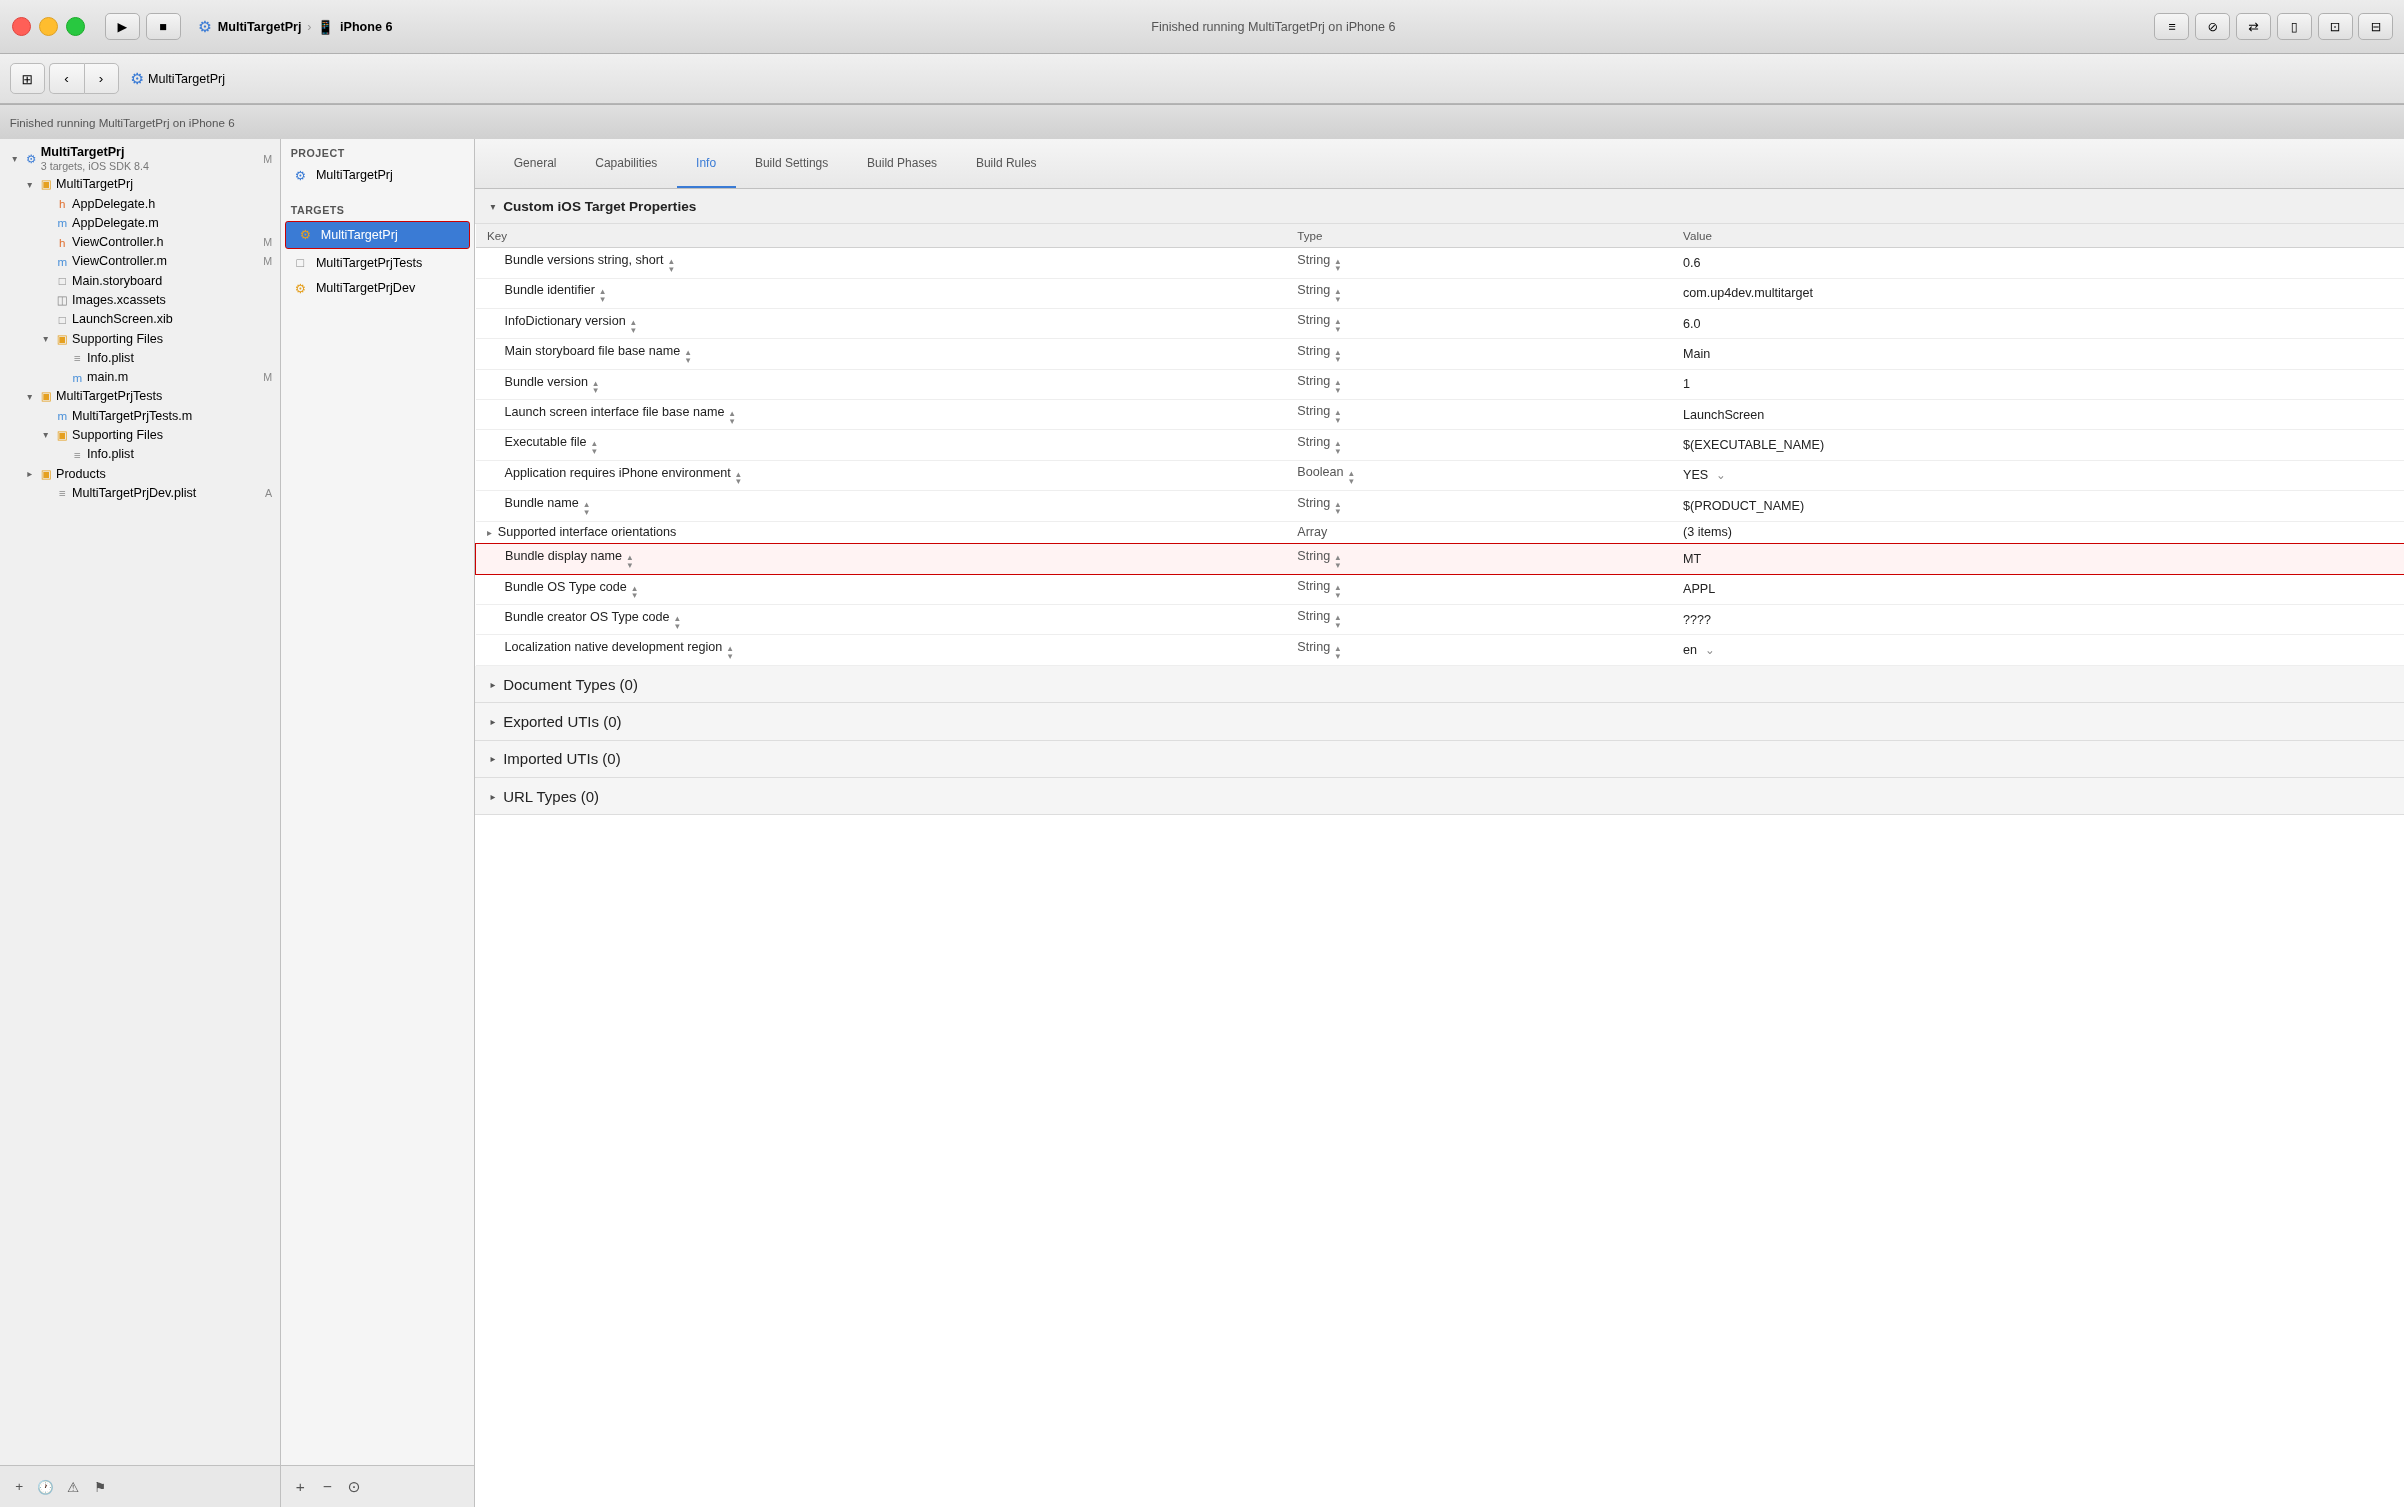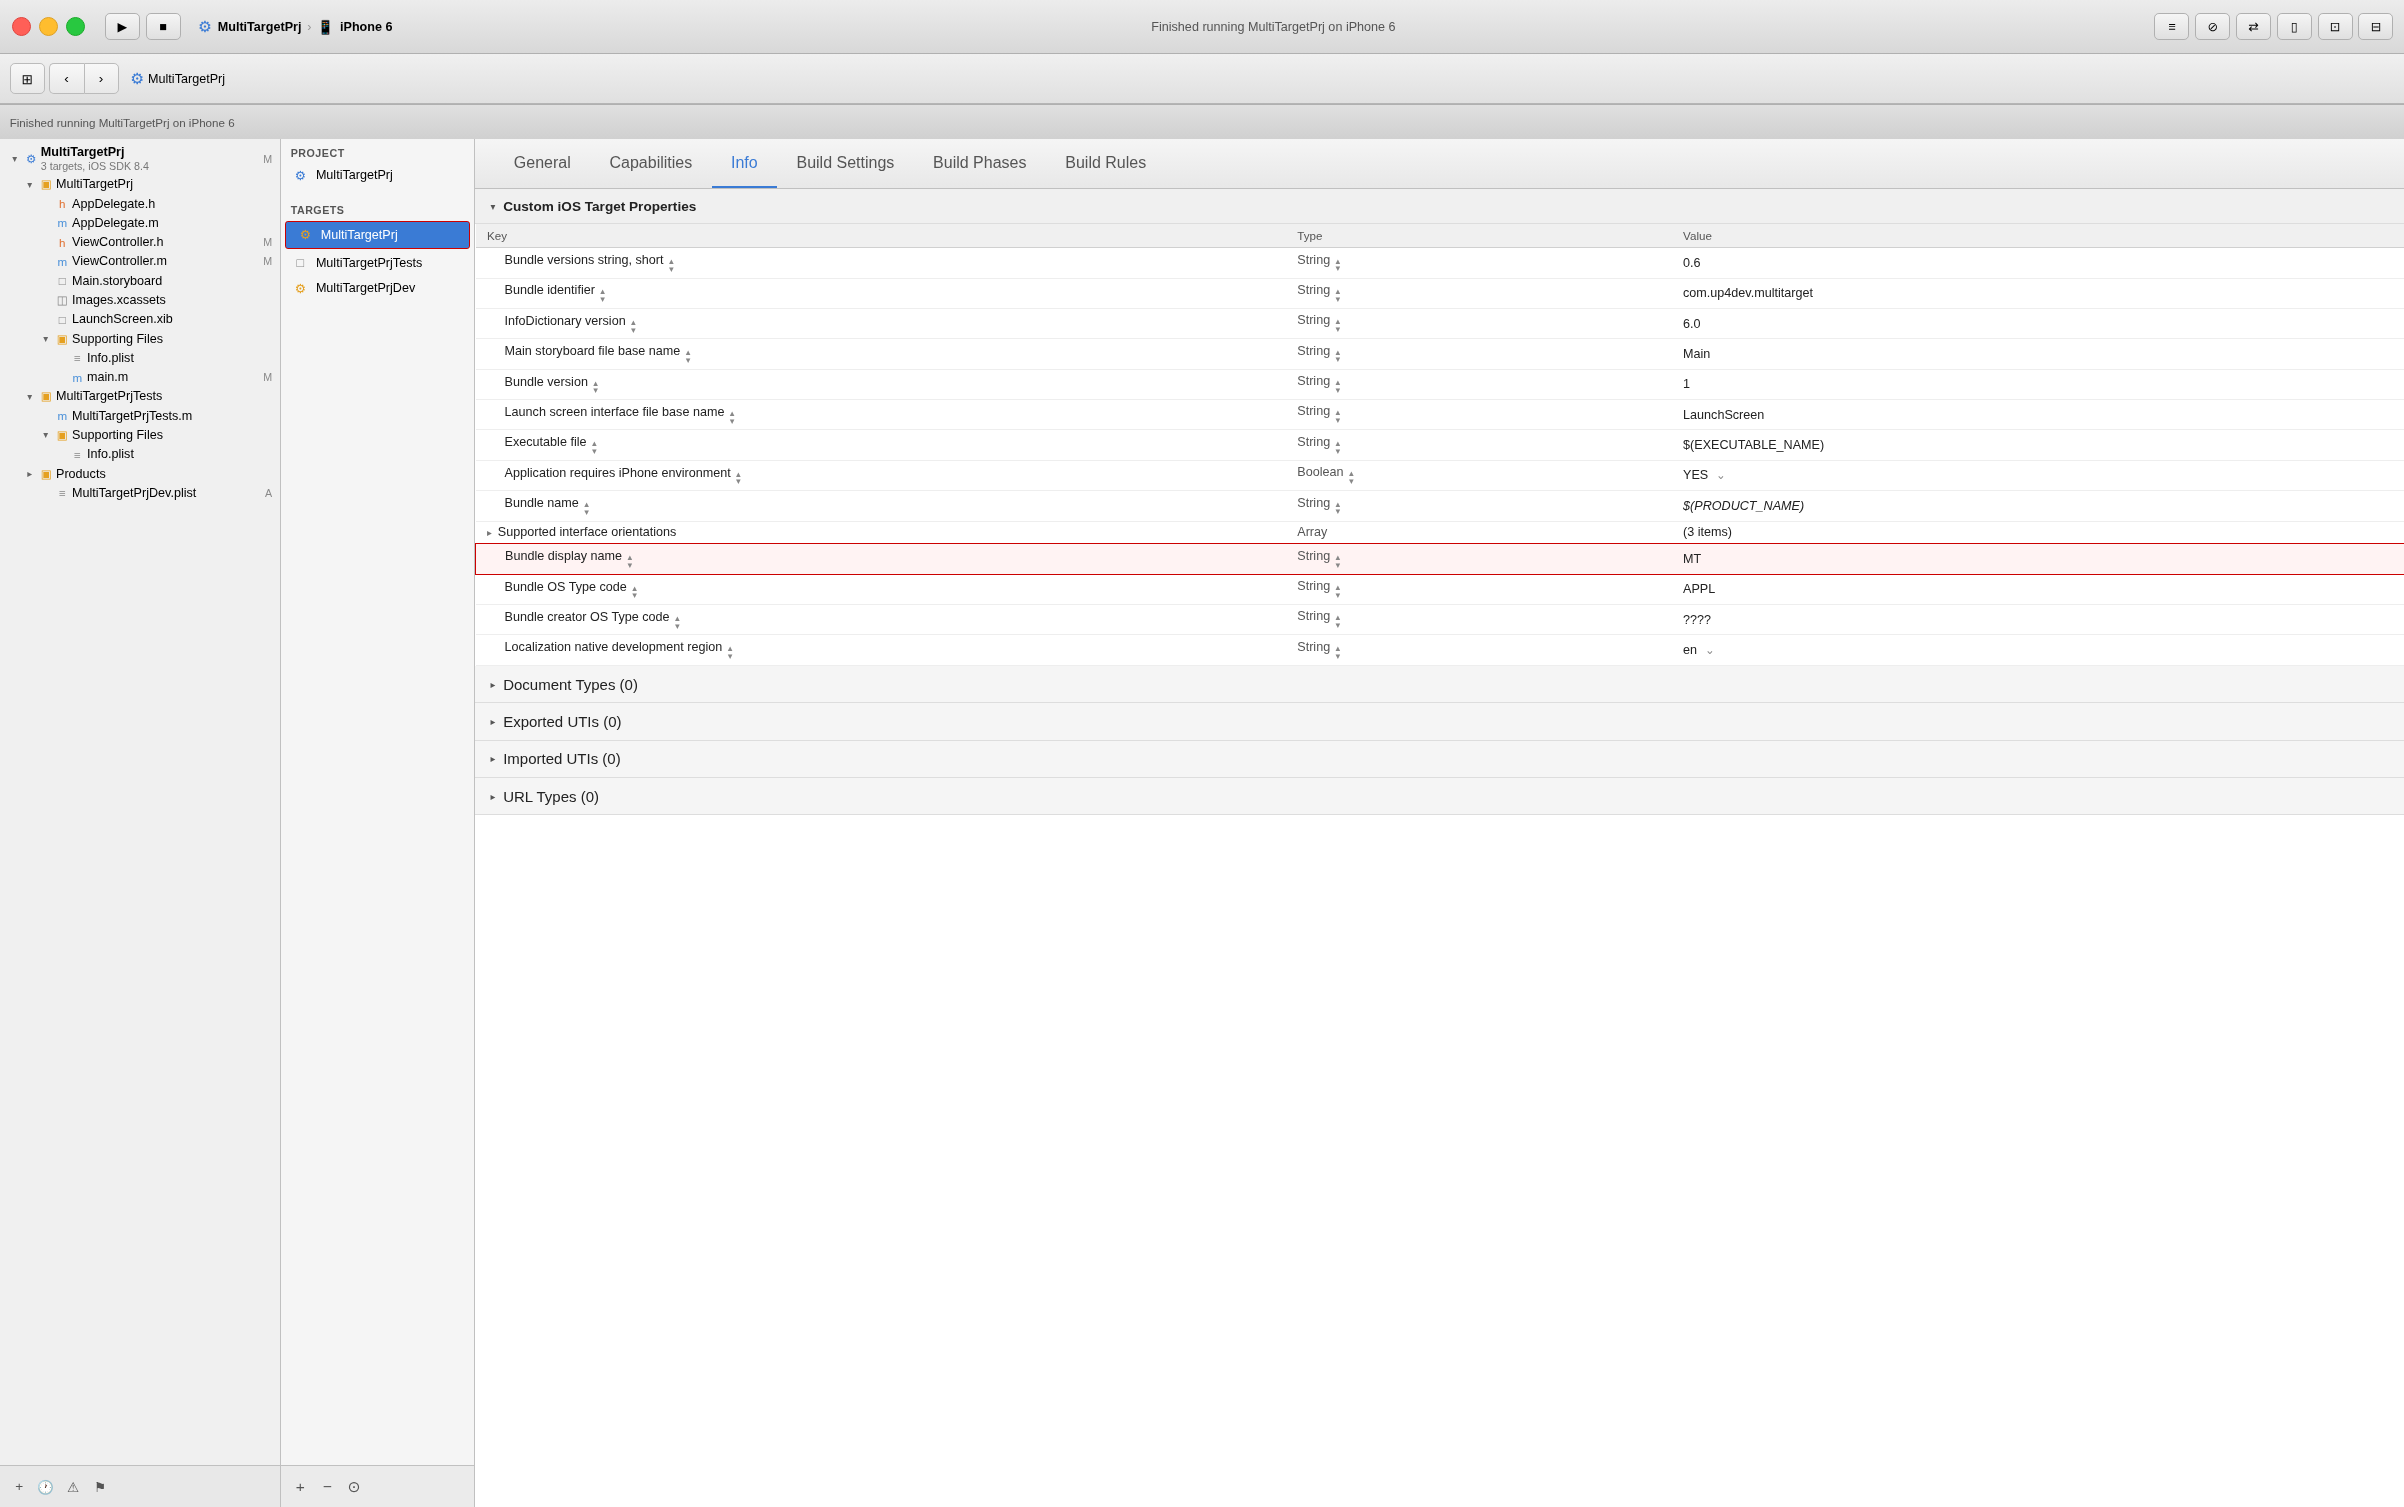--- a/index.html
+++ b/index.html
@@ -71,21 +71,21 @@
     .mp-icon { width: 19.4px; height: 17.5px; display: flex; align-items: center; justify-content: center; font-size: 12.6px; }
     .mp-label { font-size: 12.6px; }
     .middle-bottom { height: 43px; border-top: 1px solid #c0c0c0; background: #ebebeb; display: flex; align-items: center; padding: 0 7.8px; gap: 3.9px; }
     .mp-btn { width: 23px; height: 21.3px; display: flex; align-items: center; justify-content: center; font-size: 15.5px; font-weight: 300; cursor: pointer; color: #555; }
 
     
     .content { flex: 1; background: #ffffff; display: flex; flex-direction: column; overflow: hidden; }
 
     
     .tab-bar { display: flex; align-items: stretch; height: 50px; background: linear-gradient(to bottom, #f5f5f5, #e8e8e8); border-bottom: 1px solid #c0c0c0; padding: 0 19.4px; }
-    .tab { display: flex; align-items: center; padding: 0 19.4px; font-size: 16px; cursor: pointer; border-bottom: 2.9px solid transparent; color: #555; }
+    .tab { display: flex; align-items: center; padding: 0 19.4px; font-size: 12px; cursor: pointer; border-bottom: 2.9px solid transparent; color: #555; }
     .tab.active { color: #3a7bd5; border-bottom-color: #3a7bd5; font-weight: 500; }
 
     
     .content-body { flex: 1; overflow-y: auto; padding: 0; }
 
     
     .plist-section { margin: 0; }
     .section-title-row { display: flex; align-items: center; padding: 9.7px 15.5px; background: #f0f0f0; border-bottom: 1px solid #ddd; cursor: pointer; }
     .section-title-arrow { font-size: 9.7px; margin-right: 7.8px; color: #555; }
     .section-title-text { font-size: 13.6px; font-weight: 600; color: #222; }
@@ -382,21 +382,21 @@
                 <td class="row-value" style="width: 38%;">$(EXECUTABLE_NAME)</td>
               </tr>
               <tr>
                 <td class="row-key" style="width: 42%;"><span style="display: inline-block; width: 13.6px;"></span><span style="font-size: 13.6px; color: rgb(102, 102, 102); margin-right: 3.9px; cursor: pointer;"></span><span>Application requires iPhone environment</span><span class="stepper-v" style="font-size: 7.8px; margin-left: 3.9px; color: rgb(136, 136, 136); cursor: pointer;">▲<br>▼</span></td>
                 <td class="row-type" style="width: 20%;">Boolean<span class="stepper-v" style="font-size: 7.8px; margin-left: 3.9px; color: rgb(136, 136, 136); cursor: pointer;">▲<br>▼</span></td>
                 <td class="row-value" style="width: 38%;">YES<span style="margin-left: 7.8px; font-size: 11.6px; color: rgb(136, 136, 136);">⌄</span></td>
               </tr>
               <tr>
                 <td class="row-key" style="width: 42%;"><span style="display: inline-block; width: 13.6px;"></span><span style="font-size: 13.6px; color: rgb(102, 102, 102); margin-right: 3.9px; cursor: pointer;"></span><span>Bundle name</span><span class="stepper-v" style="font-size: 7.8px; margin-left: 3.9px; color: rgb(136, 136, 136); cursor: pointer;">▲<br>▼</span></td>
                 <td class="row-type" style="width: 20%;">String<span class="stepper-v" style="font-size: 7.8px; margin-left: 3.9px; color: rgb(136, 136, 136); cursor: pointer;">▲<br>▼</span></td>
-                <td class="row-value" style="width: 38%; font-style: italic;">$(PRODUCT_NAME)</td>
+                <td class="row-value" style="width: 38%;">$(PRODUCT_NAME)</td>
               </tr>
               <tr>
                 <td class="row-key" style="width: 42%;"><span class="row-expand">▸</span><span>Supported interface orientations</span></td>
                 <td class="row-type" style="width: 20%;">Array</td>
                 <td class="row-value" style="width: 38%;">(3 items)</td>
               </tr>
               <tr style="background: rgb(255, 243, 243); outline: rgb(204, 0, 0) solid 1.9px; border: 1.9px solid rgb(204, 0, 0);">
                 <td class="row-key" style="width: 42%;"><span style="display: inline-block; width: 13.6px;"></span><span style="font-size: 13.6px; color: rgb(102, 102, 102); margin-right: 3.9px; cursor: pointer;"></span><span>Bundle display name</span><span class="stepper-v" style="font-size: 7.8px; margin-left: 3.9px; color: rgb(136, 136, 136); cursor: pointer;">▲<br>▼</span></td>
                 <td class="row-type" style="width: 20%;">String<span class="stepper-v" style="font-size: 7.8px; margin-left: 3.9px; color: rgb(136, 136, 136); cursor: pointer;">▲<br>▼</span></td>
                 <td class="row-value" style="width: 38%;">MT</td>

